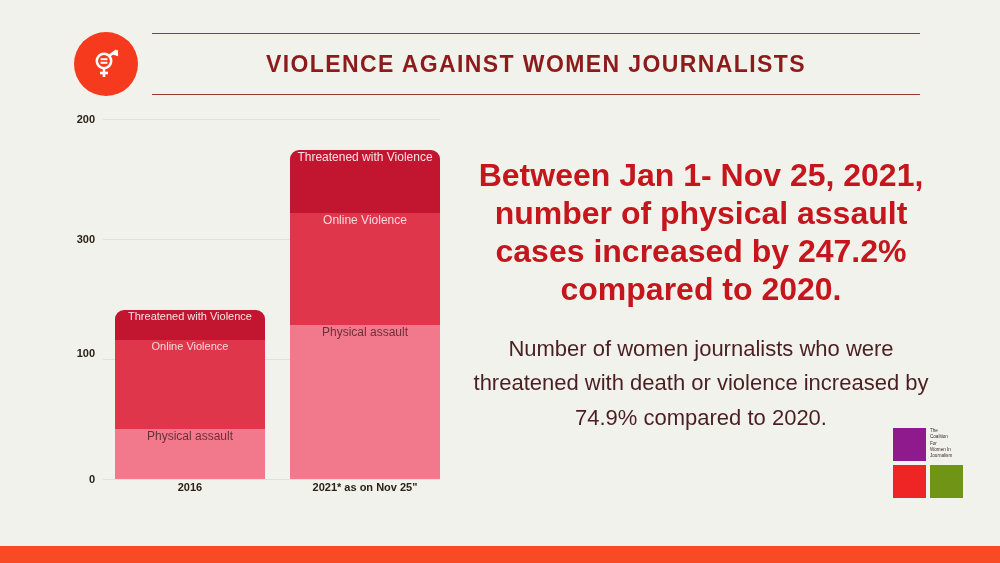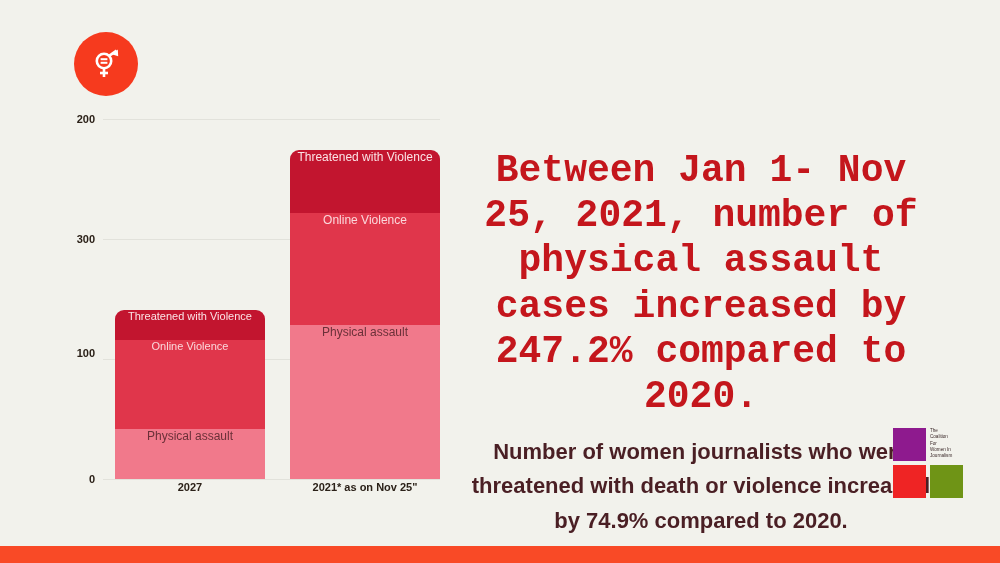--- a/index.html
+++ b/index.html
@@ -73,28 +73,28 @@
     position:absolute; top:376px;
     text-align:center;
     font-size:11px; font-weight:bold; color:#2b2118;
   }
 
   
   #callout{
     position:absolute; left:462px; top:148px; width:478px;
   }
   #headline{
-    margin:0;
-    font-size:38px; line-height:1.19; font-weight:bold;
+    margin:8px;
+    font-size:32px; line-height:1.19; font-weight:bold;
     color:#c4161c; text-align:center;
-    font-family:Liberation Mono, monospace;
+    font-family:Liberation Sans, sans-serif;
   }
   #subline{
     margin:0; padding-top:16px;
-    font-size:22px; line-height:1.55; font-weight:bold;
+    font-size:22px; line-height:1.55; font-weight:normal;
     color:#4a1f24; text-align:center;
     font-family:"Liberation Sans", sans-serif;
   }
 
   
   #brand{
     position:absolute; left:893px; top:428px; width:72px; height:72px;
   }
   .brand-sq{position:absolute;width:33px;height:33px;}
   #brand-purple{left:0;top:0;background:#8e1a8e;}
@@ -123,20 +123,25 @@
       <circle cx="16" cy="15" r="7.2" fill="none" stroke="#ffffff" stroke-width="2.6"></circle>
       <line x1="16" y1="22.2" x2="16" y2="31" stroke="#ffffff" stroke-width="2.6"></line>
       <line x1="12" y1="27" x2="20" y2="27" stroke="#ffffff" stroke-width="2.6"></line>
       <line x1="21.1" y1="9.9" x2="28.6" y2="4.6" stroke="#ffffff" stroke-width="2.6"></line>
       <polygon points="29.8,3.6 30.2,10.2 23.8,8.2" fill="#ffffff"></polygon>
       <line x1="12.6" y1="13.2" x2="19.4" y2="13.2" stroke="#ffffff" stroke-width="2"></line>
       <line x1="12.6" y1="16.8" x2="19.4" y2="16.8" stroke="#ffffff" stroke-width="2"></line>
     </svg>
   </div>
 
+  <div id="title-wrap">
+    <div class="title-rule top"></div>
+    <div id="page-title">VIOLENCE AGAINST WOMEN JOURNALISTS</div>
+    <div class="title-rule bottom"></div>
+  </div>
 
 </div>
 
 <div id="chart">
   <div id="plot">
       <div class="gridline" style="top: 360px;"></div>
       <div class="gridline" style="top: 240px;"></div>
       <div class="gridline" style="top: 120px;"></div>
       <div class="gridline" style="top: 0px;"></div>
       <div class="bar" style="left: 12px; width: 150px; height: 169.2px;">
@@ -159,21 +164,21 @@
         </div>
         <div class="seg" style="bottom: 266.4px; height: 62.4px; background: rgb(194, 21, 47); color: rgb(251, 227, 230); font-size: 12px;">
           <span class="seg-label">Threatened with Violence</span>
         </div>
       </div>
     </div>
 <div class="ytick" style="top: 374px;">0</div>
     <div class="ytick" style="top: 248px;">100</div>
     <div class="ytick" style="top: 134px;">300</div>
     <div class="ytick" style="top: 14px;">200</div>
-    <div class="xtick" style="left: 115px; width: 150px;">2027</div>
+    <div class="xtick" style="left: 115px; width: 150px;">2016</div>
     <div class="xtick" style="left: 290px; width: 150px;">2021* as on Nov 25"</div>
   </div>
 
 <div id="callout">
   <p id="headline">Between Jan 1- Nov 25, 2021, number of physical assault cases increased by 247.2% compared to 2020.</p>
   <p id="subline">Number of women journalists who were threatened with death or violence increased by 74.9% compared to 2020.</p>
 </div>
 
 <div id="brand">
   <div class="brand-sq" id="brand-purple"></div>

